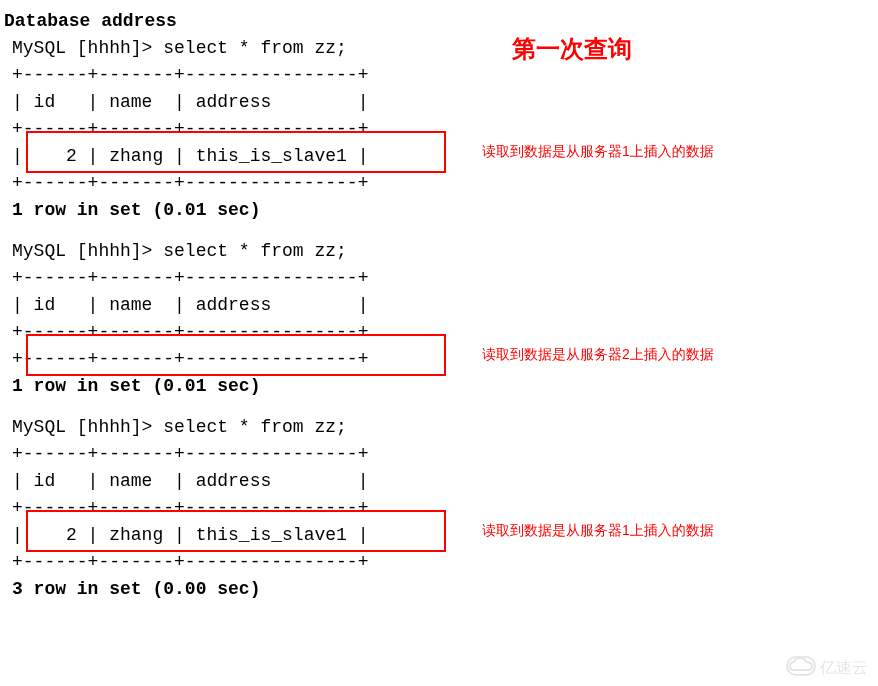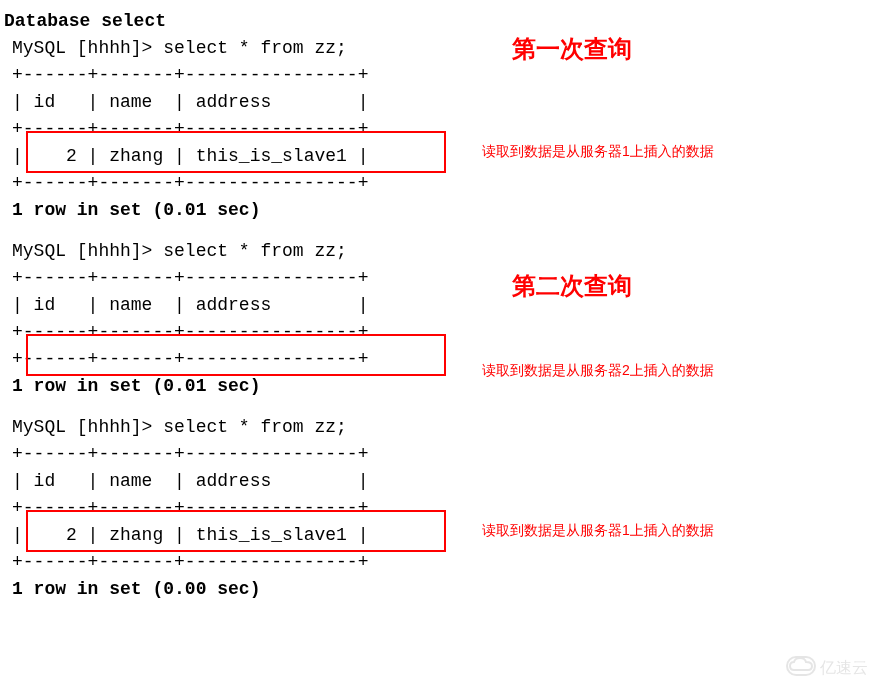--- a/index.html
+++ b/index.html
@@ -69,21 +69,21 @@
       height: 20px;
       border: 2px solid #cccccc;
       border-radius: 10px;
       display: inline-block;
       position: relative;
     }
   </style>
 </head>
 <body>
 
-<div class="line">Database select</div>
+<div class="line">Database address</div>
 
 <div class="section">
   <div class="line normal-weight">MySQL [hhhh]&gt; select * from zz;</div>
   <div class="line normal-weight">+------+-------+----------------+</div>
   <div class="line normal-weight">| id   | name  | address        |</div>
   <div class="line normal-weight">+------+-------+----------------+</div>
   <div class="line normal-weight">|    2 | zhang | this_is_slave1 |</div>
   <div class="line normal-weight">+------+-------+----------------+</div>
   <div class="line">1 row in set (0.01 sec)</div>
   <div class="red-box" style="left:14px; top:96px; width:420px; height:42px;"></div>
@@ -92,32 +92,31 @@
 </div>
 
 <div class="section" style="margin-top:14px;">
   <div class="line normal-weight">MySQL [hhhh]&gt; select * from zz;</div>
   <div class="line normal-weight">+------+-------+----------------+</div>
   <div class="line normal-weight">| id   | name  | address        |</div>
   <div class="line normal-weight">+------+-------+----------------+</div>
   <div class="line normal-weight">+------+-------+----------------+</div>
   <div class="line">1 row in set (0.01 sec)</div>
   <div class="red-box" style="left:14px; top:96px; width:420px; height:42px;"></div>
-  <div class="annotation-title" style="left:500px; top:30px;">第二次查询</div>
-  <div class="annotation-text" style="left:470px; top:122px;">读取到数据是从服务器2上插入的数据</div>
+  <div class="annotation-text" style="left:470px; top:106px;">读取到数据是从服务器2上插入的数据</div>
 </div>
 
 <div class="section" style="margin-top:14px;">
   <div class="line normal-weight">MySQL [hhhh]&gt; select * from zz;</div>
   <div class="line normal-weight">+------+-------+----------------+</div>
   <div class="line normal-weight">| id   | name  | address        |</div>
   <div class="line normal-weight">+------+-------+----------------+</div>
   <div class="line normal-weight">|    2 | zhang | this_is_slave1 |</div>
   <div class="line normal-weight">+------+-------+----------------+</div>
-  <div class="line">1 row in set (0.00 sec)</div>
+  <div class="line">3 row in set (0.00 sec)</div>
   <div class="red-box" style="left:14px; top:96px; width:420px; height:42px;"></div>
   <div class="annotation-text" style="left:470px; top:106px;">读取到数据是从服务器1上插入的数据</div>
 </div>
 
 <div class="watermark">
   <span class="watermark-icon">
     <svg viewBox="0 0 30 20" width="30" height="20" style="position:absolute;left:-2px;top:-2px;">
       <path d="M 8 14 Q 4 14 4 10 Q 4 6 8 6 Q 9 2 14 2 Q 19 2 20 6 Q 26 6 26 10 Q 26 14 22 14 Z" fill="none" stroke="#cccccc" stroke-width="2"></path>
     </svg>
   </span>

